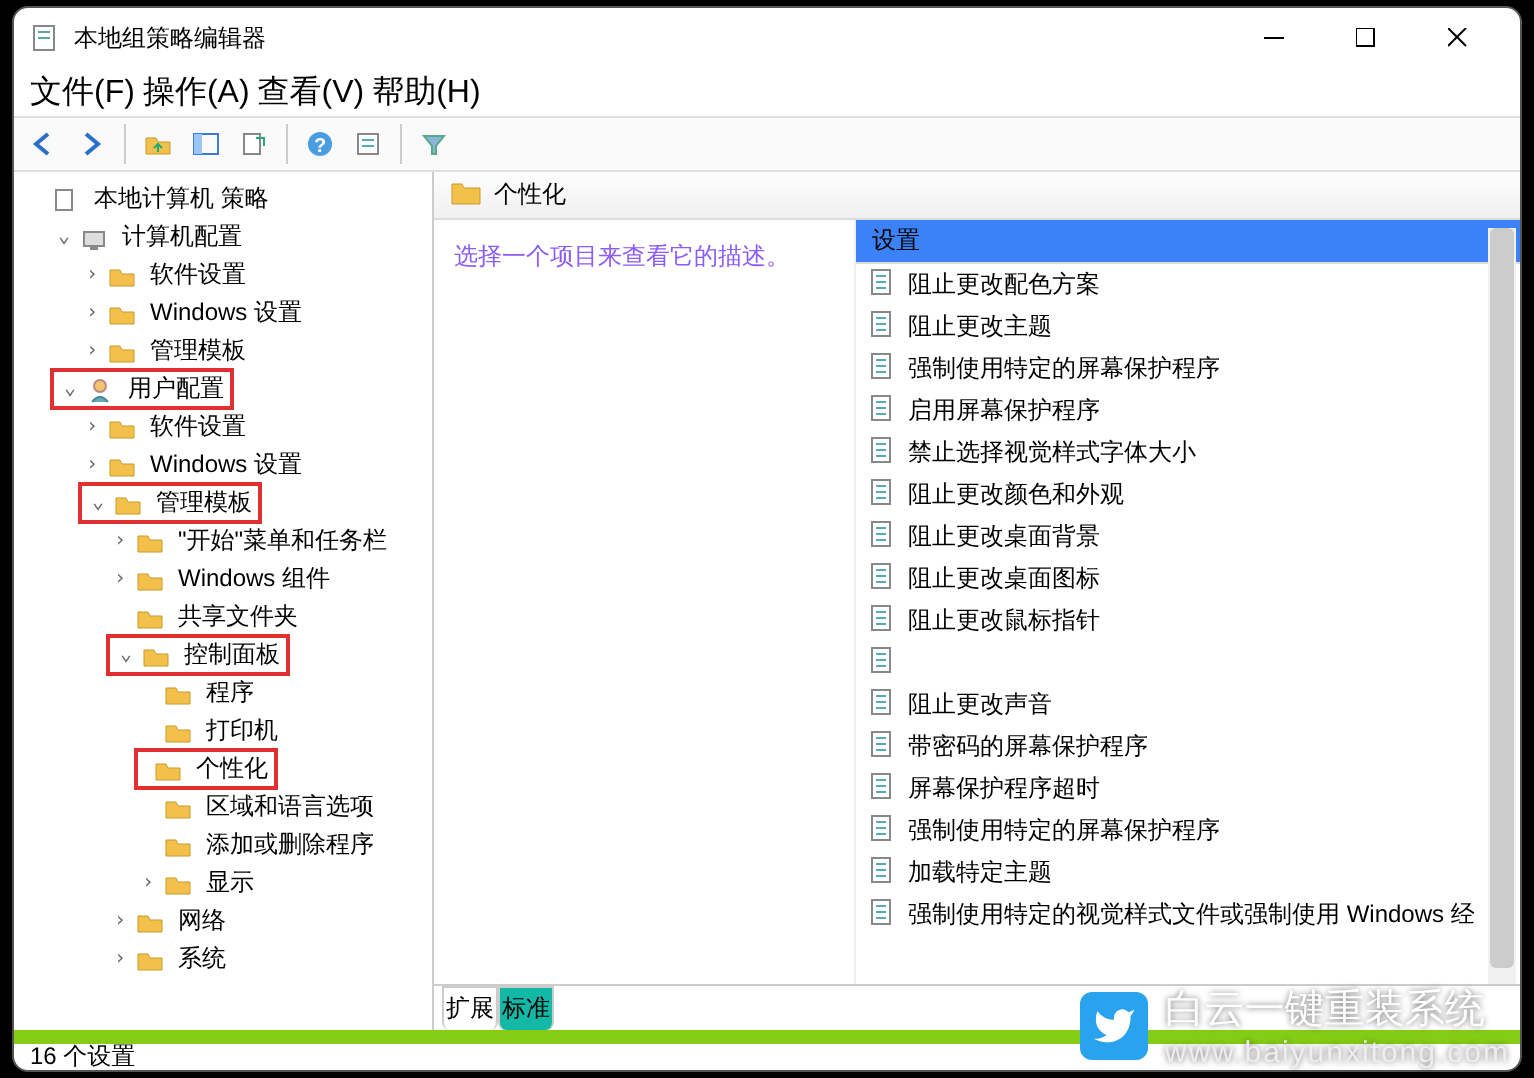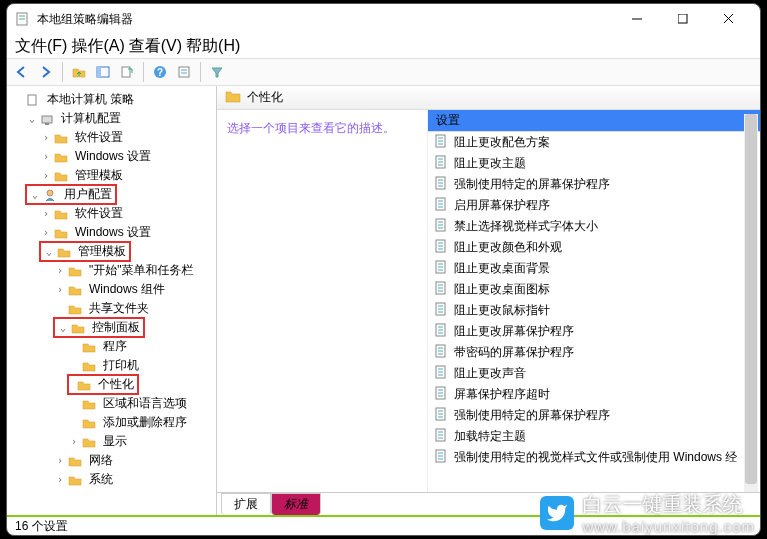--- a/index.html
+++ b/index.html
@@ -25,23 +25,23 @@
 .hbox { border: 2px solid #e03030; padding: 0 1px; display: inline-flex; align-items: center; }
 .indent { display: inline-block; }
 .right { flex: 1; display: flex; flex-direction: column; overflow: hidden; }
 .rhead { height: 24px; background: linear-gradient(#fefefe,#f0f0f0); border-bottom: 1px solid #ddd; display: flex; align-items: center; padding: 0 8px; gap: 6px; }
 .rbody { flex: 1; display: flex; overflow: hidden; border-bottom: 1px solid #ccc; }
 .desc { width: 210px; padding: 10px; font-size: 12px; color: #8b5cf6; }
 .list { flex: 1; overflow: auto; border-left: 1px solid #eee; }
 .listhead { height: 22px; border-bottom: 1px solid #ddd; display: flex; align-items: center; padding: 0 8px; background: #3b82f6; position: sticky; top: 0; }
 .listitem { height: 21px; display: flex; align-items: center; padding: 0 6px; gap: 6px; cursor: pointer; white-space: nowrap; }
 .tabs { height: 22px; display: flex; align-items: flex-end; padding-left: 4px; gap: 0; }
-.tab { padding: 2px 12px; border: 1px solid #ccc; border-bottom: none; background: #fff; font-size: 12px; cursor: pointer; border-radius: 0 0 4px 4px; }
-.tab.inactive { background: #be185d; font-style: italic; }
-.status { height: 20px; border-top: 2px solid #84cc16; padding: 0 8px; display: flex; align-items: center; font-size: 12px; }
+.tab { padding: 2px 1px; border: 1px solid #ccc; border-bottom: none; background: #fff; font-size: 12px; cursor: pointer; border-radius: 0 0 4px 4px; }
+.tab.inactive { background: #14b8a6; }
+.status { height: 20px; border-top: 7px solid #84cc16; padding: 0 8px; display: flex; align-items: center; font-size: 12px; }
 .folder-svg { fill: #f3c14b; stroke: #c89b2a; stroke-width: 0.5; }
 .policy-svg { fill: #fff; stroke: #888; stroke-width: 1; }
 .watermark { position: absolute; right: 12px; bottom: 4px; display: flex; align-items: center; gap: 8px; color: #fff; font-size: 20px; font-weight: 500; z-index: 50; text-shadow: 0 0 3px rgba(0,0,0,.6); }
 .watermark .badge { width: 34px; height: 34px; background: #2aa3ef; border-radius: 6px; display: flex; align-items: center; justify-content: center; color: #fff; font-size: 22px; }
 .watermark .sub { font-size: 15px; color: #eee; letter-spacing: 1px; }
 .scrollbar-fake { position: absolute; right: 2px; top: 110px; width: 14px; height: 378px; background: #f0f0f0; }
 .scrollbar-thumb { position: absolute; top: 0; left: 1px; width: 12px; height: 370px; background: #ccc; border-radius: 3px; }
 </style>
 </head>
 <body>
@@ -460,39 +460,38 @@
                   </svg></span>
                 <span>阻止更改鼠标指针</span>
               </div>
               <div class="listitem">
                 <span class="ico"><svg width="14" height="14">
                     <rect x="2" y="1" width="9" height="12" class="policy-svg"></rect>
                     <line x1="4" y1="4" x2="9" y2="4" stroke="#5ab"></line>
                     <line x1="4" y1="7" x2="9" y2="7" stroke="#5ab"></line>
                     <line x1="4" y1="10" x2="9" y2="10" stroke="#5ab"></line>
                   </svg></span>
-                <span>阻止更改屏幕保护程序</span>
+              </div>
+              <div class="listitem">
+                <span class="ico"><svg width="14" height="14">
+                    <rect x="2" y="1" width="9" height="12" class="policy-svg"></rect>
+                    <line x1="4" y1="4" x2="9" y2="4" stroke="#5ab"></line>
+                    <line x1="4" y1="7" x2="9" y2="7" stroke="#5ab"></line>
+                    <line x1="4" y1="10" x2="9" y2="10" stroke="#5ab"></line>
+                  </svg></span>
+                <span>阻止更改声音</span>
               </div>
               <div class="listitem">
                 <span class="ico"><svg width="14" height="14">
                     <rect x="2" y="1" width="9" height="12" class="policy-svg"></rect>
                     <line x1="4" y1="4" x2="9" y2="4" stroke="#5ab"></line>
                     <line x1="4" y1="7" x2="9" y2="7" stroke="#5ab"></line>
                     <line x1="4" y1="10" x2="9" y2="10" stroke="#5ab"></line>
                   </svg></span>
                 <span>带密码的屏幕保护程序</span>
-              </div>
-              <div class="listitem">
-                <span class="ico"><svg width="14" height="14">
-                    <rect x="2" y="1" width="9" height="12" class="policy-svg"></rect>
-                    <line x1="4" y1="4" x2="9" y2="4" stroke="#5ab"></line>
-                    <line x1="4" y1="7" x2="9" y2="7" stroke="#5ab"></line>
-                    <line x1="4" y1="10" x2="9" y2="10" stroke="#5ab"></line>
-                  </svg></span>
-                <span>阻止更改声音</span>
               </div>
               <div class="listitem">
                 <span class="ico"><svg width="14" height="14">
                     <rect x="2" y="1" width="9" height="12" class="policy-svg"></rect>
                     <line x1="4" y1="4" x2="9" y2="4" stroke="#5ab"></line>
                     <line x1="4" y1="7" x2="9" y2="7" stroke="#5ab"></line>
                     <line x1="4" y1="10" x2="9" y2="10" stroke="#5ab"></line>
                   </svg></span>
                 <span>屏幕保护程序超时</span>
               </div>

